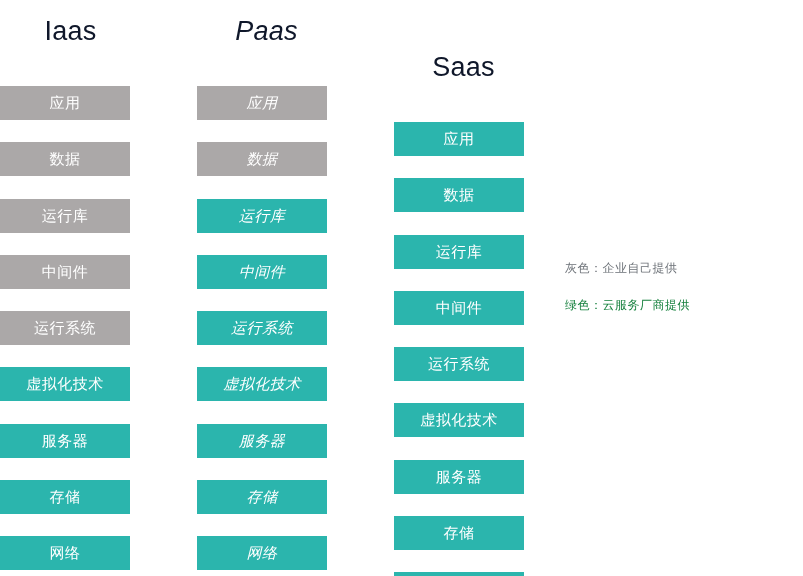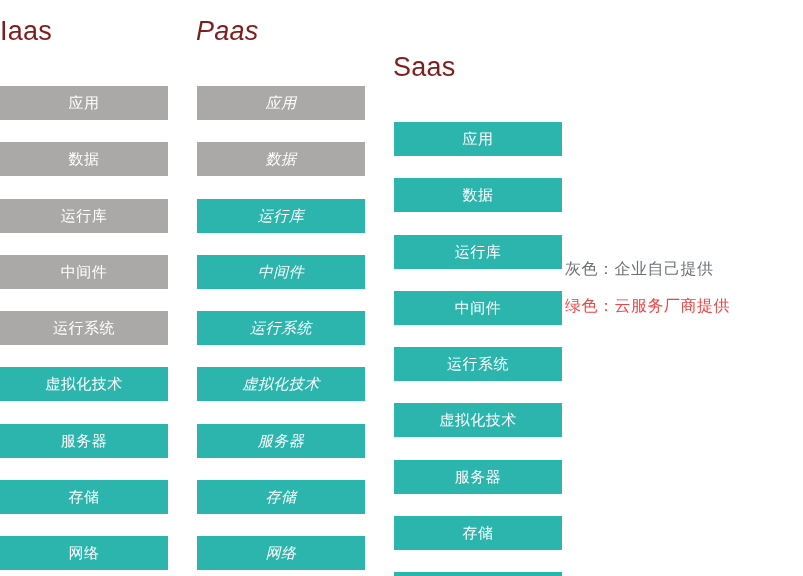--- a/index.html
+++ b/index.html
@@ -24,22 +24,23 @@
     height: 576px;
   }
 
   
   .column-header {
     position: absolute;
     width: 141px;
     top: 10px;
     height: 42px;
     line-height: 42px;
+    text-align: center;
     font-size: 27px;
-    color: #7f1d1d;
+    color: #0f172a;
     font-weight: 400;
     letter-spacing: 0.2px;
     white-space: nowrap;
   }
   .col-0 { left: 0px; }
   .col-1 { left: 196px; font-style: italic; }
   .col-2 { left: 393px; margin-top: 36px; }
 
   
   .stack-column {
@@ -47,49 +48,49 @@
     top: 86px;
     width: 141px;
   }
   .stack-column.col-0 { left: 0px; }
   .stack-column.col-1 { left: 197px; }
   .stack-column.col-2 { left: 394px; }
 
   .stack-cell {
     position: absolute;
     left: 0;
-    width: 168px;
+    width: 130px;
     height: 34px;
     line-height: 34px;
     text-align: center;
     font-size: 15px;
     color: #ffffff;
     white-space: nowrap;
     letter-spacing: 0.5px;
     box-sizing: border-box;
   }
   .stack-cell.fill-gray { background: #ABA8A8; }
   .stack-cell.fill-teal { background: #2BB5AD; }
 
   
   #legend {
     position: absolute;
     left: 565px;
     top: 250px;
     width: 238px;
   }
   .legend-row {
-    font-size: 16px;
+    font-size: 12px;
     line-height: 37px;
     height: 37px;
     white-space: nowrap;
     letter-spacing: 0.5px;
   }
   .legend-row.tone-gray { color: #6d7278; }
-  .legend-row.tone-teal { color: #ef4444; }
+  .legend-row.tone-teal { color: #15803d; }
   .legend-key { }
   .legend-sep { }
   .legend-val { }
 </style>
 </head>
 <body>
 
 <div id="stack-diagram">
 
 <div class="column-header col-0">Iaas</div>

